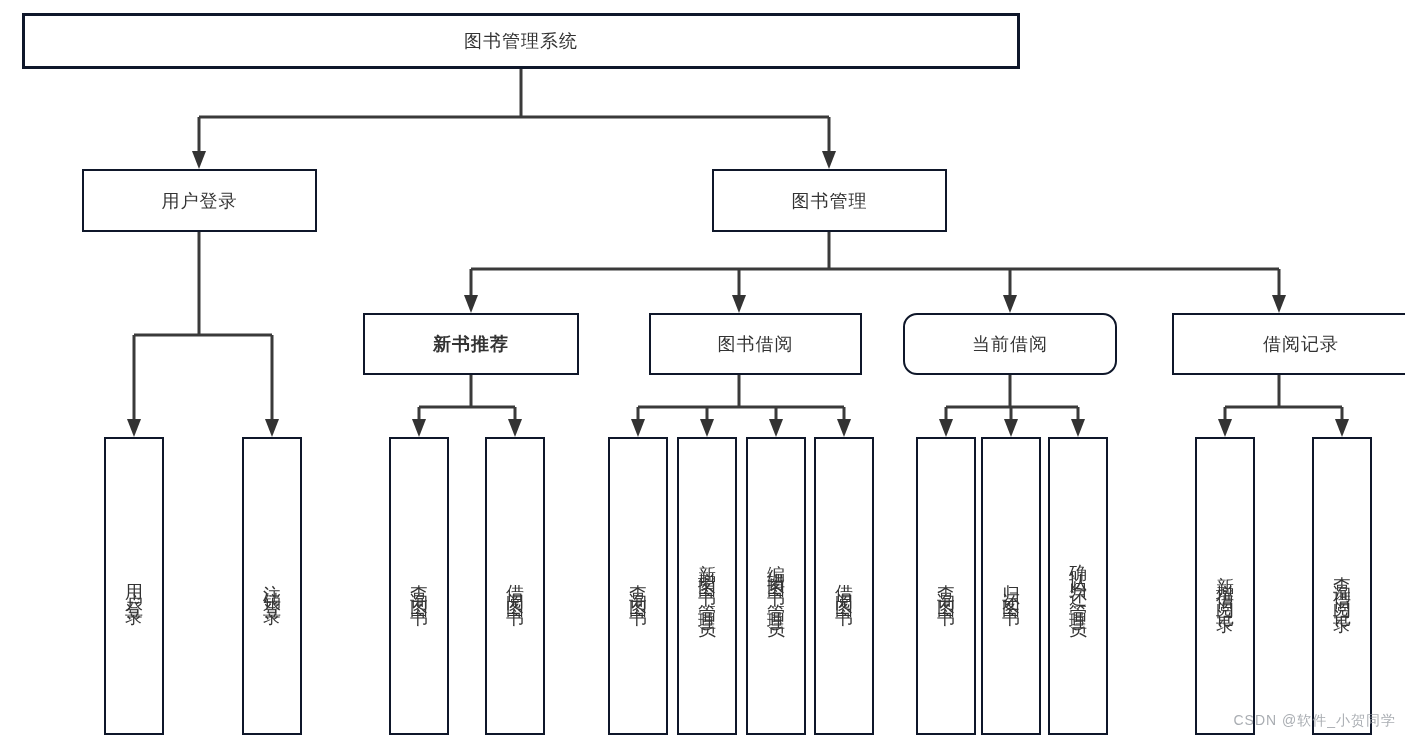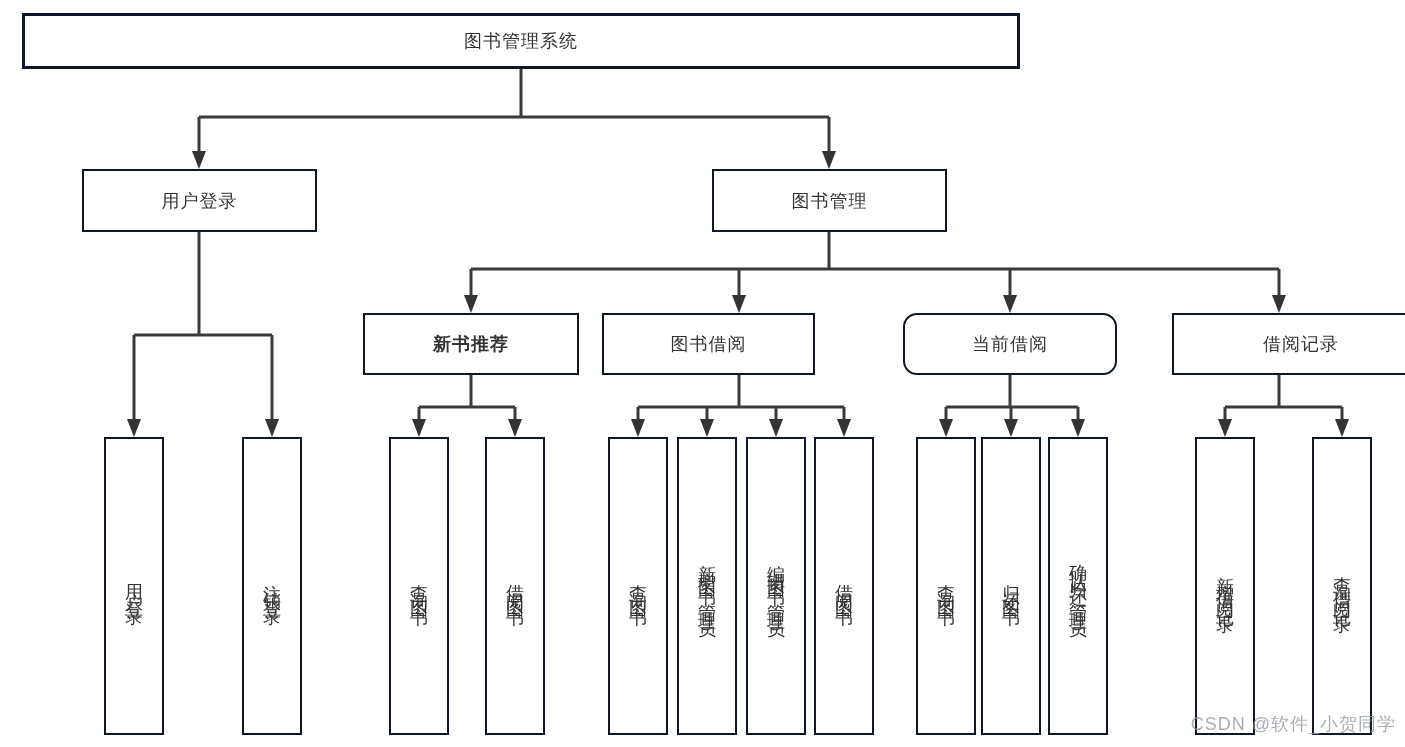--- a/index.html
+++ b/index.html
@@ -43,21 +43,21 @@
     letter-spacing: 8px;
     font-size: 18px;
     line-height: 1;
     white-space: nowrap;
   }
 
   .watermark {
     position: absolute;
     right: 9px;
     top: 712px;
-    font-size: 18px;
+    font-size: 14px;
     color: rgba(148, 153, 159, 0.8);
     letter-spacing: 1px;
     z-index: 5;
     white-space: nowrap;
   }
 </style>
 </head>
 <body>
 
 <div class="canvas">
@@ -128,21 +128,21 @@
   <div class="node" style="left:82px; top:169px; width:235px; height:63px;">
     <span>用户登录</span>
   </div>
   <div class="node" style="left:712px; top:169px; width:235px; height:63px;">
     <span>图书管理</span>
   </div>
 
   <div class="node" style="left:363px; top:313px; width:216px; height:62px;font-weight:bold;">
     <span>新书推荐</span>
   </div>
-  <div class="node" style="left:602px; top:313px; width:213px; height:62px;">
+  <div class="node" style="left:649px; top:313px; width:213px; height:62px;">
     <span>图书借阅</span>
   </div>
   <div class="node" style="left:903px; top:313px; width:214px; height:62px;border-radius:14px;">
     <span>当前借阅</span>
   </div>
   <div class="node" style="left:1172px; top:313px; width:258px; height:62px;">
     <span>借阅记录</span>
   </div>
 
   <div class="node leaf" style="left:104px; top:437px; width:60px; height:298px;">

